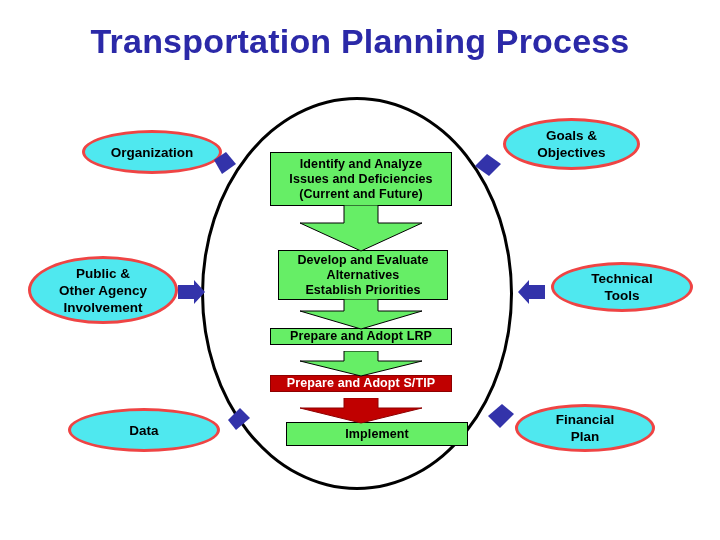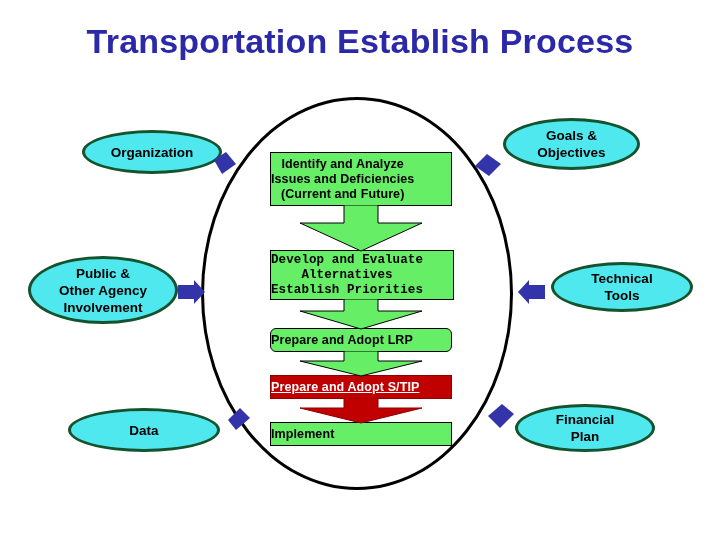--- a/index.html
+++ b/index.html
@@ -41,21 +41,21 @@
     box-sizing: border-box;
   }
 
   
   .proc-box {
     position: absolute;
     box-sizing: border-box;
     border: 1px solid #000000;
     display: flex;
     align-items: center;
-    justify-content: flex-start;
+    justify-content: center;
     text-align: center;
     font-family: "Liberation Sans", sans-serif;
     font-weight: bold;
     font-size: 12.5px;
     line-height: 15px;
     color: #000000;
     letter-spacing: 0.1px;
   }
   .proc-box.green { background: #66ee66; }
   .proc-box.red   { background: #c00000; color: #ffffff; border-color: #8e0000; }
@@ -63,21 +63,21 @@
   
   .down-arrow {
     position: absolute;
     pointer-events: none;
   }
 
   
   .side-oval {
     position: absolute;
     box-sizing: border-box;
-    border: 3px solid #14532d;
+    border: 3px solid #ef4444;
     border-radius: 50%;
     background: #4fe8ef;
     display: flex;
     align-items: center;
     justify-content: center;
     text-align: center;
     font-family: "Liberation Sans", sans-serif;
     font-weight: bold;
     font-size: 13.5px;
     line-height: 17px;
@@ -88,45 +88,45 @@
   .blue-marker {
     position: absolute;
     pointer-events: none;
   }
 </style>
 </head>
 <body>
 
 <div id="stage">
 
-  <div id="title">Transportation Establish Process</div>
+  <div id="title">Transportation Planning Process</div>
 
   <div id="bigOval"></div>
 
   <div class="proc-box green" style="left:270px; top:152px; width:182px; height:54px;">
     <span style="white-space:pre-line;">Identify and Analyze
 Issues and Deficiencies
 (Current and Future)</span>
   </div>
 
-  <div class="proc-box green" style="left:270px; top:250px; width:184px; height:50px;font-family:Liberation Mono, monospace;">
+  <div class="proc-box green" style="left:278px; top:250px; width:170px; height:50px;">
     <span style="white-space:pre-line;">Develop and Evaluate
 Alternatives
 Establish Priorities</span>
   </div>
 
-  <div class="proc-box green" style="left:270px; top:328px; width:182px; height:24px;border-radius:6px;">
+  <div class="proc-box green" style="left:270px; top:328px; width:182px; height:17px;">
     <span style="white-space:pre-line;">Prepare and Adopt LRP</span>
   </div>
 
-  <div class="proc-box red" style="left:270px; top:375px; width:182px; height:24px;text-decoration:underline;">
+  <div class="proc-box red" style="left:270px; top:375px; width:182px; height:17px;">
     <span style="white-space:pre-line;">Prepare and Adopt S/TIP</span>
   </div>
 
-  <div class="proc-box green" style="left:270px; top:422px; width:182px; height:24px;">
+  <div class="proc-box green" style="left:286px; top:422px; width:182px; height:24px;">
     <span style="white-space:pre-line;">Implement</span>
   </div>
 
   <svg class="down-arrow" style="left:300px; top:205px;" width="122" height="47" viewBox="0 0 122 47">
     <polygon points="44,0 78,0 78,18 122,18 61,46 0,18 44,18" fill="#66ee66" stroke="#000000" stroke-width="1"></polygon>
   </svg>
 
   <svg class="down-arrow" style="left:300px; top:299px;" width="122" height="31" viewBox="0 0 122 31">
     <polygon points="44,0 78,0 78,12 122,12 61,30 0,12 44,12" fill="#66ee66" stroke="#000000" stroke-width="1"></polygon>
   </svg>

